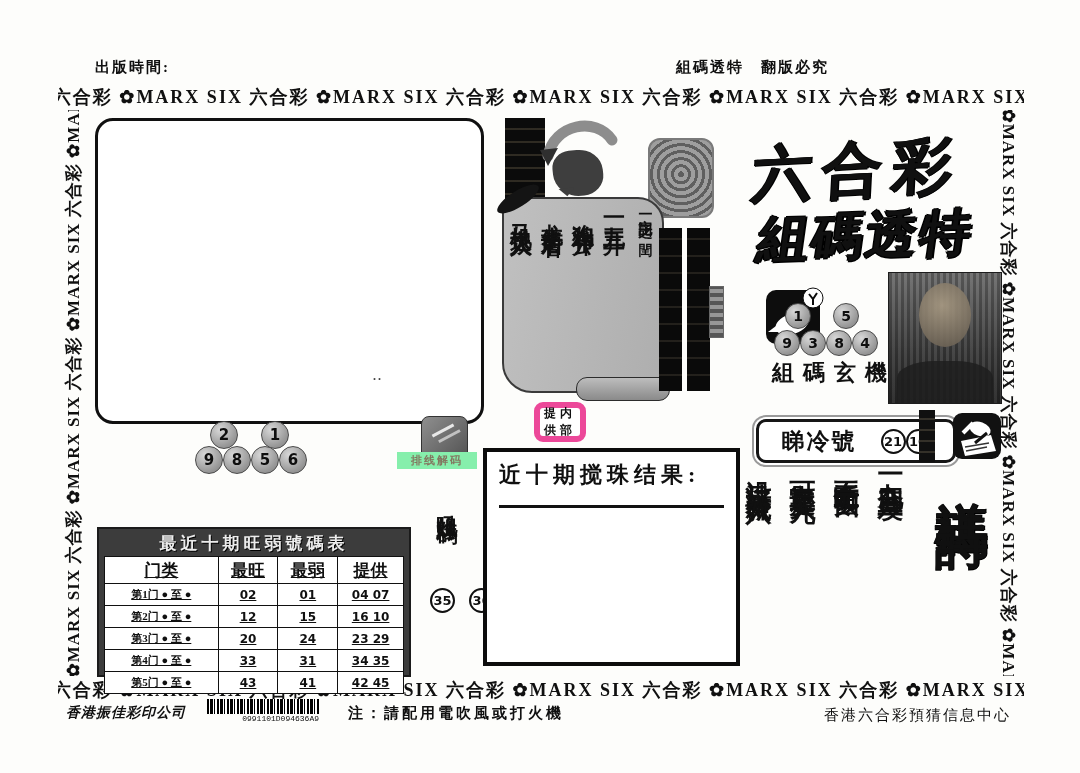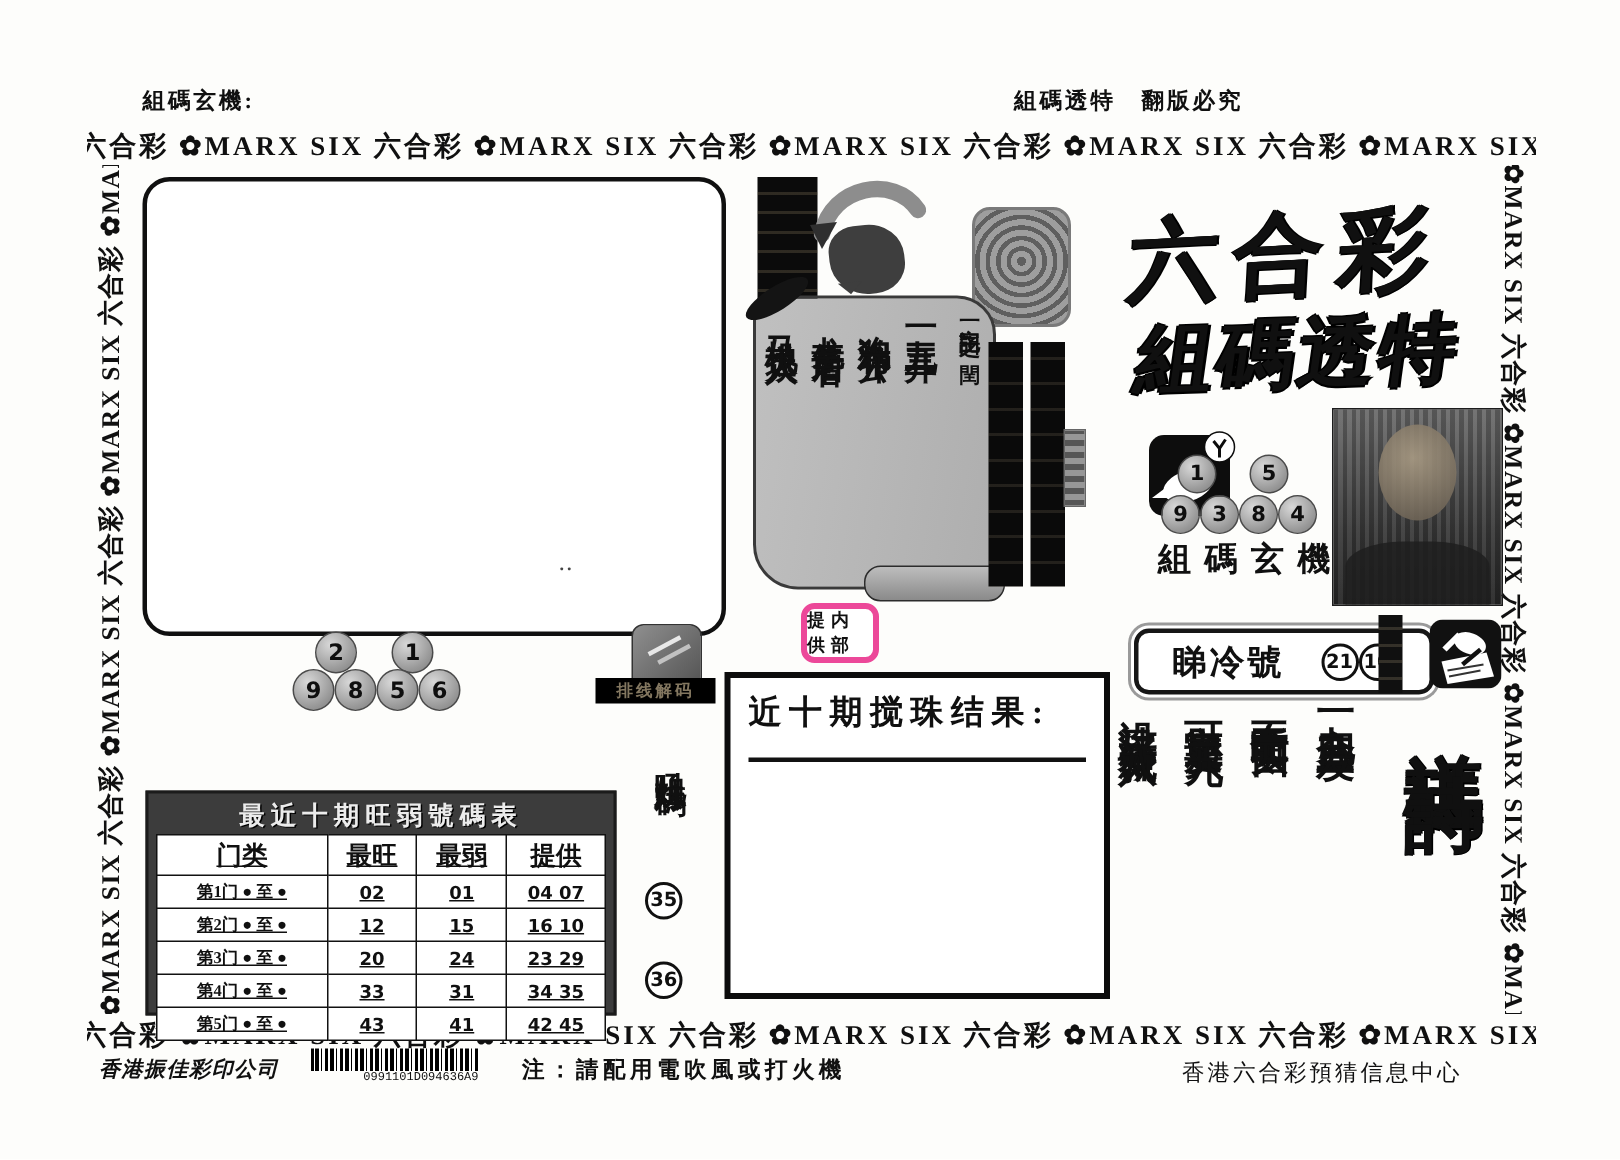--- a/index.html
+++ b/index.html
@@ -22,21 +22,21 @@
 
   
   #publish-time{left:95px;top:58px;font-weight:bold;font-size:15px;letter-spacing:2px;}
   #copyright{left:676px;top:58px;font-weight:bold;font-size:15px;letter-spacing:2px;}
   #printer{left:66px;top:704px;font-weight:bold;font-style:italic;font-size:14px;letter-spacing:1px;}
   #barcode{left:207px;top:699px;width:112px;height:15px;
            background:repeating-linear-gradient(90deg,#000 0 2px,#fff 2px 3px,#000 3px 6px,#fff 6px 7px,#000 7px 8px,#fff 8px 10px);}
   #barcode-digits{left:207px;top:714px;width:112px;text-align:right;
                   font-family:"Liberation Mono","DejaVu Sans Mono",monospace;font-size:8px;}
   #note{left:348px;top:704px;font-weight:bold;font-size:15px;letter-spacing:3px;}
-  #footer-center{left:788px;top:706px;font-size:15px;letter-spacing:2px;}
+  #footer-center{left:824px;top:706px;font-size:15px;letter-spacing:2px;}
 
   
   #main-box{left:95px;top:118px;width:383px;height:300px;border:3px solid #101010;border-radius:18px;background:#fff;}
   #box-marks{left:372px;top:366px;font-size:15px;color:#444;letter-spacing:2px;}
 
   
   .ball-row{position:absolute;display:flex;}
   .ball{width:28px;height:28px;border-radius:50%;
         background:radial-gradient(circle at 35% 30%,#d8d8d8,#9a9a9a 65%,#7c7c7c);
         border:1px solid #4a4a4a;display:flex;align-items:center;justify-content:center;
@@ -58,24 +58,24 @@
   #tbl th{font-size:17px;font-weight:bold;height:26px;}
   #tbl td{font:bold 12px "DejaVu Sans",sans-serif;}
   #tbl td.door{font:bold 11px "Liberation Serif",serif;letter-spacing:0;}
   #tbl col.c0{width:38%;} #tbl col.c1{width:20%;} #tbl col.c2{width:20%;} #tbl col.c3{width:22%;}
 
   
   #stamp{left:421px;top:416px;width:45px;height:42px;border-radius:8px;border:1px solid #333;
          background:linear-gradient(135deg,#8f8f8f,#525252);}
   #stamp::after{content:"";position:absolute;left:9px;top:12px;width:24px;height:3px;background:#e8e8e8;
                 transform:rotate(-28deg);box-shadow:3px 8px 0 rgba(230,230,230,.7);}
-  #decode-tag{left:397px;top:452px;width:80px;height:17px;background:#000000;color:#837760;
+  #decode-tag{left:397px;top:452px;width:80px;height:17px;background:#86efac;color:#837760;
               font-weight:bold;font-size:11px;letter-spacing:2px;display:flex;align-items:center;justify-content:center;}
   #sisters-label{left:433px;top:498px;writing-mode:vertical-rl;font-weight:bold;font-size:21px;letter-spacing:3px;}
-  #sisters-nums{left:430px;top:588px;display:flex;flex-direction:column;gap:28px;}
+  #sisters-nums{left:430px;top:588px;display:flex;flex-direction:row;gap:14px;}
   .circ{width:25px;height:25px;border:2px solid #111;border-radius:50%;background:#fff;
         display:inline-flex;align-items:center;justify-content:center;
         font:bold 13px "DejaVu Sans",sans-serif;box-sizing:border-box;}
 
   
   #black-rect{left:505px;top:118px;width:40px;height:88px;background:#0b0b0b;
               background-image:repeating-linear-gradient(0deg,transparent 0 11px,rgba(140,125,95,.28) 11px 13px);}
   #arrow-svg{left:538px;top:110px;}
   #gray-blob{left:553px;top:150px;width:50px;height:46px;background:#3e3e3e;
              border-radius:36% 48% 42% 52%;transform:rotate(-6deg);}
@@ -132,30 +132,30 @@
   
   #poem{left:750px;top:460px;width:248px;height:214px;writing-mode:vertical-rl;}
   #poem-title{font-weight:bold;font-size:53px;letter-spacing:6px;margin-left:18px;
               text-shadow:1px 0 0 #000,0 1px 0 #000;}
   .poem-col{font-weight:bold;font-size:26px;letter-spacing:3px;margin-left:9px;}
 
   
   #results-box{left:483px;top:448px;width:257px;height:218px;border:4px solid #0c0c0c;background:#fff;box-sizing:border-box;}
   #results-heading{margin:8px 12px 0 12px;font-weight:bold;font-size:22px;letter-spacing:5px;
                    border-bottom:3px solid #111;padding-bottom:15px;white-space:nowrap;}
-  #internal-box{left:534px;top:402px;width:52px;height:40px;border:4px solid #ec4899;border-radius:9px;
-                display:flex;flex-direction:column;align-items:flex-start;justify-content:center;
+  #internal-box{left:534px;top:402px;width:52px;height:40px;border:6px solid #ec4899;border-radius:9px;
+                display:flex;flex-direction:column;align-items:center;justify-content:center;
                 font-weight:bold;font-size:12px;line-height:1.45;letter-spacing:4px;box-sizing:border-box;background:#fff;}
 </style>
 </head>
 <body>
 
 <div id="page">
 
-  <div class="abs" id="publish-time">組碼玄機:</div>
+  <div class="abs" id="publish-time">出版時間:</div>
   <div class="abs" id="copyright">組碼透特　翻版必究</div>
 
   <div class="h-border" id="border-top">六合彩 ✿MARX SIX  六合彩 ✿MARX SIX  六合彩 ✿MARX SIX  六合彩 ✿MARX SIX  六合彩 ✿MARX SIX</div>
   <div class="h-border" id="border-bottom">六合彩 ✿MARX SIX  六合彩 ✿MARX SIX  六合彩 ✿MARX SIX  六合彩 ✿MARX SIX  六合彩 ✿MARX SIX</div>
   <div class="v-border" id="border-left">
       <div class="v-inner">六合彩 ✿MARX SIX  六合彩 ✿MARX SIX  六合彩 ✿MARX SIX  六合彩 ✿MARX SIX</div>
     </div>
   <div class="v-border" id="border-right">
       <div class="v-inner">六合彩 ✿MARX SIX  六合彩 ✿MARX SIX  六合彩 ✿MARX SIX  六合彩 ✿MARX SIX</div>
     </div>

